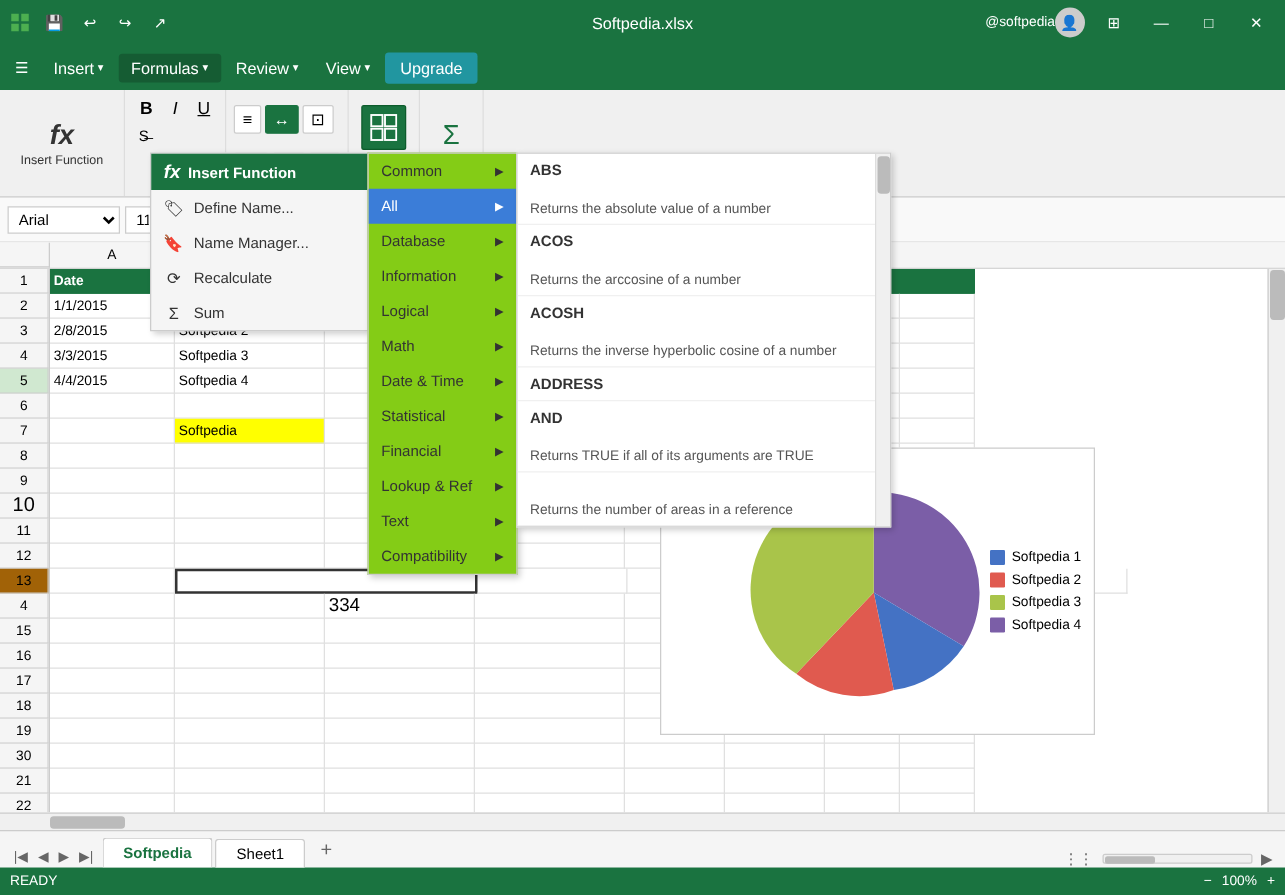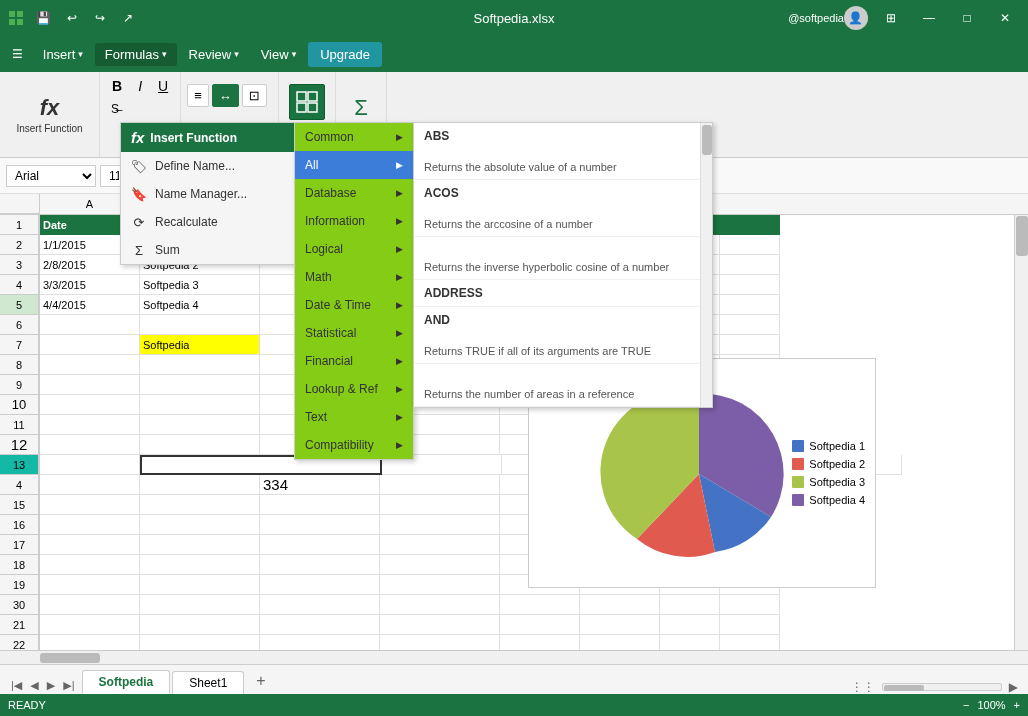--- a/index.html
+++ b/index.html
@@ -380,24 +380,24 @@
       <div style="width:40px; min-width:40px; background:#f5f5f5; border-right:1px solid #ccc; overflow:hidden;" id="row-headers-col">
       <div style="height: 20px; border-bottom: 1px solid rgb(204, 204, 204); border-right: 1px solid rgb(204, 204, 204); text-align: center; font-size: 11px; display: flex; align-items: center; justify-content: center; background: rgb(245, 245, 245);">1</div>
           <div style="height: 20px; border-bottom: 1px solid rgb(204, 204, 204); border-right: 1px solid rgb(204, 204, 204); text-align: center; font-size: 11px; display: flex; align-items: center; justify-content: center; background: rgb(245, 245, 245);">2</div>
           <div style="height: 20px; border-bottom: 1px solid rgb(204, 204, 204); border-right: 1px solid rgb(204, 204, 204); text-align: center; font-size: 11px; display: flex; align-items: center; justify-content: center; background: rgb(245, 245, 245);">3</div>
           <div style="height: 20px; border-bottom: 1px solid rgb(204, 204, 204); border-right: 1px solid rgb(204, 204, 204); text-align: center; font-size: 11px; display: flex; align-items: center; justify-content: center; background: rgb(245, 245, 245);">4</div>
           <div style="height: 20px; border-bottom: 1px solid rgb(204, 204, 204); border-right: 1px solid rgb(204, 204, 204); text-align: center; font-size: 11px; display: flex; align-items: center; justify-content: center; background: rgb(208, 232, 208);">5</div>
           <div style="height: 20px; border-bottom: 1px solid rgb(204, 204, 204); border-right: 1px solid rgb(204, 204, 204); text-align: center; font-size: 11px; display: flex; align-items: center; justify-content: center; background: rgb(245, 245, 245);">6</div>
           <div style="height: 20px; border-bottom: 1px solid rgb(204, 204, 204); border-right: 1px solid rgb(204, 204, 204); text-align: center; font-size: 11px; display: flex; align-items: center; justify-content: center; background: rgb(245, 245, 245);">7</div>
           <div style="height: 20px; border-bottom: 1px solid rgb(204, 204, 204); border-right: 1px solid rgb(204, 204, 204); text-align: center; font-size: 11px; display: flex; align-items: center; justify-content: center; background: rgb(245, 245, 245);">8</div>
           <div style="height: 20px; border-bottom: 1px solid rgb(204, 204, 204); border-right: 1px solid rgb(204, 204, 204); text-align: center; font-size: 11px; display: flex; align-items: center; justify-content: center; background: rgb(245, 245, 245);">9</div>
-          <div style="height: 20px; border-bottom: 1px solid rgb(204, 204, 204); border-right: 1px solid rgb(204, 204, 204); text-align: center; font-size: 13px; display: flex; align-items: center; justify-content: center; background: rgb(245, 245, 245);">10</div>
+          <div style="height: 20px; border-bottom: 1px solid rgb(204, 204, 204); border-right: 1px solid rgb(204, 204, 204); text-align: center; font-size: 16px; display: flex; align-items: center; justify-content: center; background: rgb(245, 245, 245);">10</div>
           <div style="height: 20px; border-bottom: 1px solid rgb(204, 204, 204); border-right: 1px solid rgb(204, 204, 204); text-align: center; font-size: 11px; display: flex; align-items: center; justify-content: center; background: rgb(245, 245, 245);">11</div>
-          <div style="height: 20px; border-bottom: 1px solid rgb(204, 204, 204); border-right: 1px solid rgb(204, 204, 204); text-align: right; font-size: 15px; display: flex; align-items: center; justify-content: center; background: rgb(245, 245, 245);">12</div>
-          <div style="height: 20px; border-bottom: 1px solid rgb(204, 204, 204); border-right: 1px solid rgb(204, 204, 204); text-align: center; font-size: 11px; display: flex; align-items: center; justify-content: center; background: #14b8a6;">13</div>
+          <div style="height: 20px; border-bottom: 1px solid rgb(204, 204, 204); border-right: 1px solid rgb(204, 204, 204); text-align: right; font-size: 11px; display: flex; align-items: center; justify-content: center; background: rgb(245, 245, 245);">12</div>
+          <div style="height: 20px; border-bottom: 1px solid rgb(204, 204, 204); border-right: 1px solid rgb(204, 204, 204); text-align: center; font-size: 11px; display: flex; align-items: center; justify-content: center; background: #a16207;">13</div>
           <div style="height: 20px; border-bottom: 1px solid rgb(204, 204, 204); border-right: 1px solid rgb(204, 204, 204); text-align: center; font-size: 11px; display: flex; align-items: center; justify-content: center; background: rgb(245, 245, 245);">4</div>
           <div style="height: 20px; border-bottom: 1px solid rgb(204, 204, 204); border-right: 1px solid rgb(204, 204, 204); text-align: center; font-size: 11px; display: flex; align-items: center; justify-content: center; background: rgb(245, 245, 245);">15</div>
           <div style="height: 20px; border-bottom: 1px solid rgb(204, 204, 204); border-right: 1px solid rgb(204, 204, 204); text-align: center; font-size: 11px; display: flex; align-items: center; justify-content: center; background: rgb(245, 245, 245);">16</div>
           <div style="height: 20px; border-bottom: 1px solid rgb(204, 204, 204); border-right: 1px solid rgb(204, 204, 204); text-align: center; font-size: 11px; display: flex; align-items: center; justify-content: center; background: rgb(245, 245, 245);">17</div>
           <div style="height: 20px; border-bottom: 1px solid rgb(204, 204, 204); border-right: 1px solid rgb(204, 204, 204); text-align: center; font-size: 11px; display: flex; align-items: center; justify-content: center; background: rgb(245, 245, 245);">18</div>
           <div style="height: 20px; border-bottom: 1px solid rgb(204, 204, 204); border-right: 1px solid rgb(204, 204, 204); text-align: center; font-size: 11px; display: flex; align-items: center; justify-content: center; background: rgb(245, 245, 245);">19</div>
           <div style="height: 20px; border-bottom: 1px solid rgb(204, 204, 204); border-right: 1px solid rgb(204, 204, 204); text-align: center; font-size: 11px; display: flex; align-items: center; justify-content: center; background: rgb(245, 245, 245);">30</div>
           <div style="height: 20px; border-bottom: 1px solid rgb(204, 204, 204); border-right: 1px solid rgb(204, 204, 204); text-align: center; font-size: 11px; display: flex; align-items: center; justify-content: center; background: rgb(245, 245, 245);">21</div>
           <div style="height: 20px; border-bottom: 1px solid rgb(204, 204, 204); border-right: 1px solid rgb(204, 204, 204); text-align: center; font-size: 11px; display: flex; align-items: center; justify-content: center; background: rgb(245, 245, 245);">22</div>
         </div>
@@ -772,20 +772,21 @@
 <div class="functions-list" id="func-list" style="position: absolute; top: 122px; left: 413px; background: white; border: 1px solid rgb(204, 204, 204); width: 300px; box-shadow: rgba(0, 0, 0, 0.2) 2px 2px 5px; z-index: 100; overflow: hidden; padding-right: 12px;">
 <div class="func-item">
       <div class="func-name">ABS</div>
       <div class="func-desc">Returns the absolute value of a number</div>
     </div>
     <div class="func-item">
       <div class="func-name">ACOS</div>
       <div class="func-desc">Returns the arccosine of a number</div>
     </div>
     <div class="func-item">
+      <div class="func-name">ACOSH</div>
       <div class="func-desc">Returns the inverse hyperbolic cosine of a number</div>
     </div>
     <div class="func-item">
       <div class="func-name">ADDRESS</div>
     </div>
     <div class="func-item">
       <div class="func-name">AND</div>
       <div class="func-desc">Returns TRUE if all of its arguments are TRUE</div>
     </div>
     <div class="func-item">

